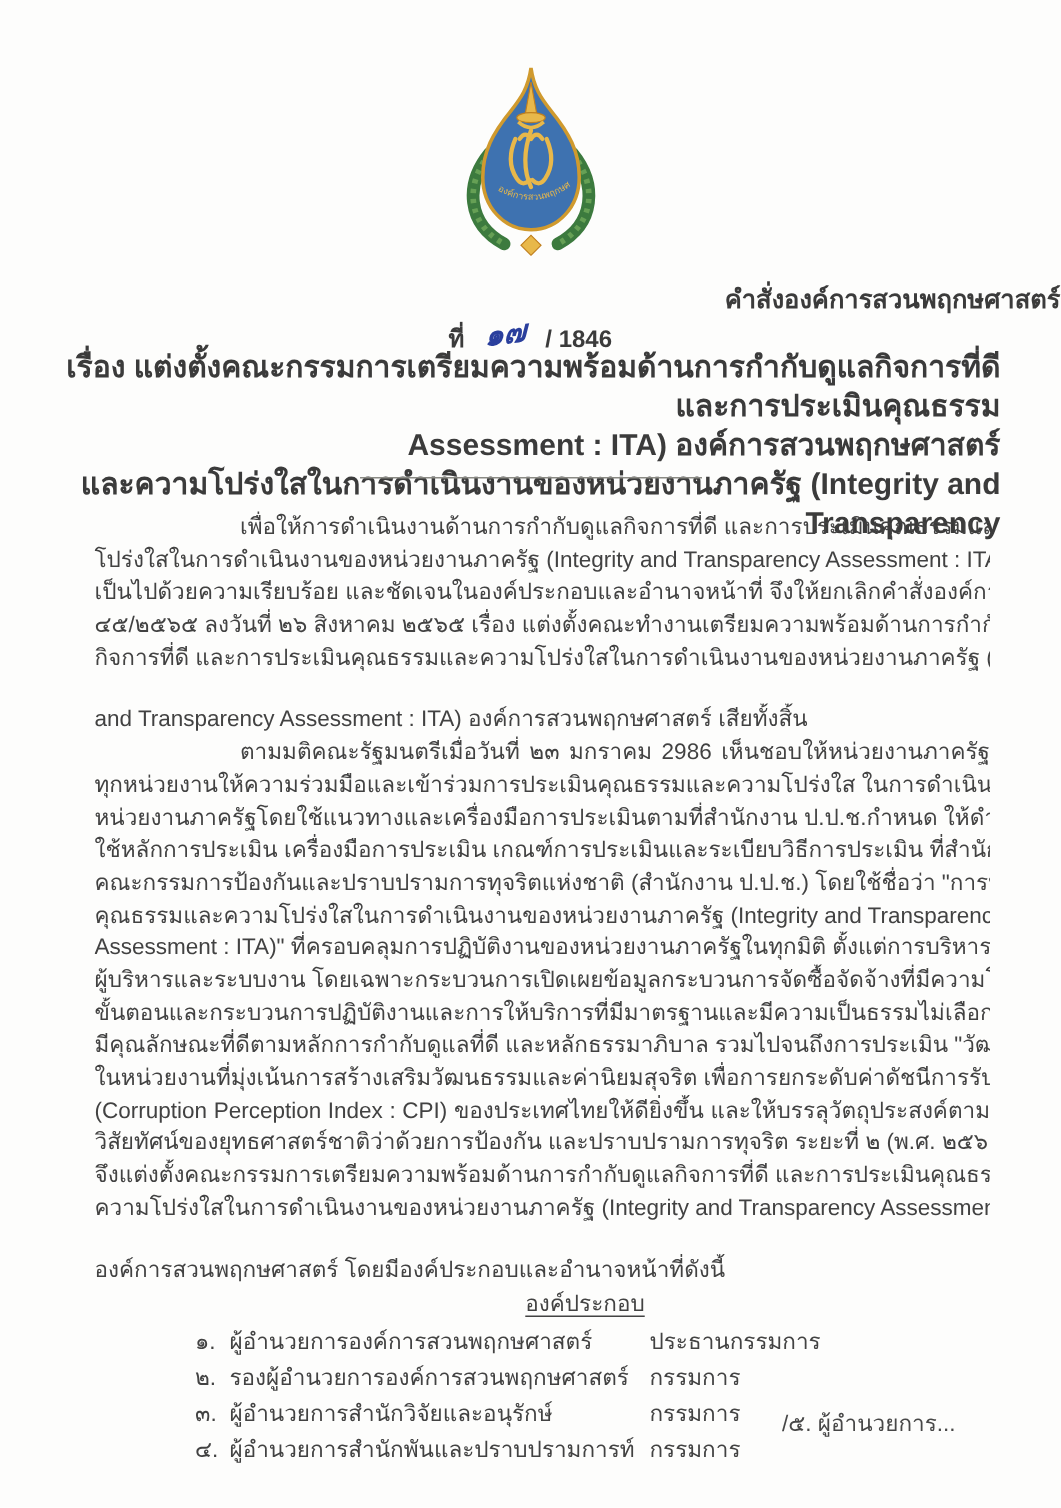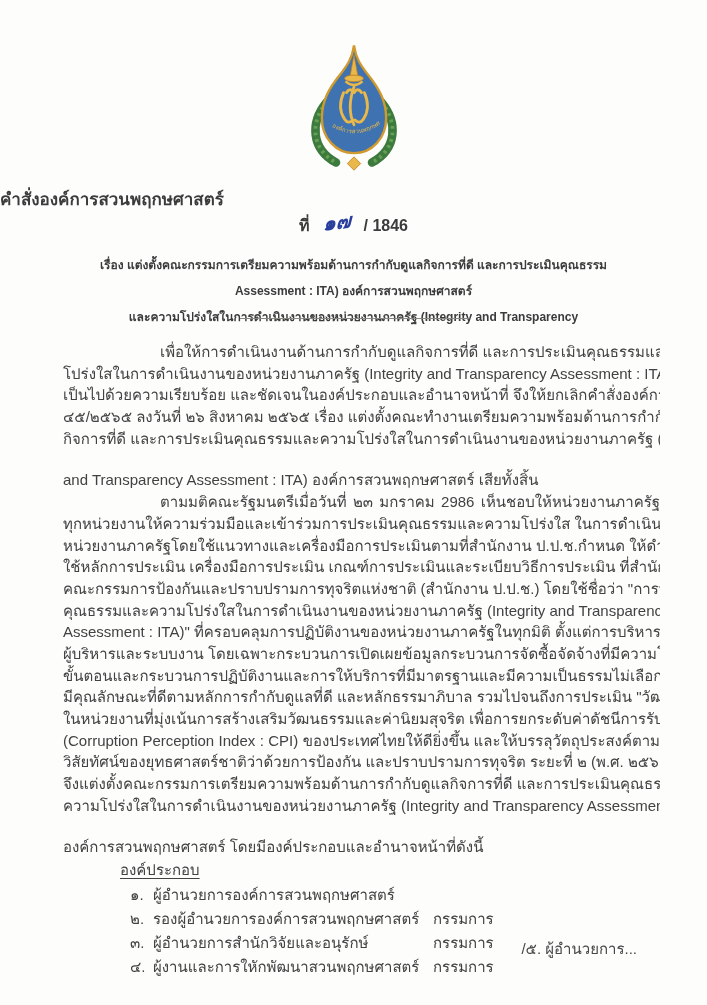--- a/index.html
+++ b/index.html
@@ -22,21 +22,21 @@
     left: 50%;
     transform: translateX(-50%);
     width: 104px;
     height: 140px;
   }
   .doc-title {
     position: absolute;
     top: 185px;
     left: 0;
     width: 100%;
-    text-align: left;
+    text-align: right;
     font-weight: bold;
     font-size: 17px;
     color: #3b3b3b;
   }
   .doc-number {
     position: absolute;
     top: 208px;
     left: 0;
     width: 100%;
     display: flex;
@@ -53,26 +53,26 @@
     font-style: italic;
     display: inline-block;
     transform: rotate(-7deg) skewX(-8deg);
     position: relative;
     top: -2px;
     min-width: 34px;
     text-align: center;
   }
   .subject {
     position: absolute;
-    top: 252px;
+    top: 232px;
     left: 40px;
     width: 627px;
-    text-align: center;
+    text-align: right;
     font-weight: bold;
-    font-size: 12px;
+    font-size: 20px;
     line-height: 26px;
     color: #3b3b3b;
   }
   .divider {
     position: absolute;
     top: 318px;
     left: 50%;
     transform: translateX(-50%);
     width: 228px;
     height: 0;
@@ -96,20 +96,21 @@
     overflow: hidden;
   }
   .par .line.first { padding-left: 97px; }
   .par .line.last  { text-align-last: left; margin-top: 20px; }
   .composition-heading {
     margin-left: 57px;
     margin-top: 1px;
     line-height: 22px;
     text-decoration: underline;
     text-underline-offset: 3px;
+    text-align: center;
   }
   .members { margin-top: 2px; }
   .member-row {
     display: flex;
     margin-left: 67px;
     line-height: 24px;
     height: 24px;
   }
   .member-no   { width: 23px; }
   .member-name { width: 280px; }
@@ -199,37 +200,38 @@
         <div class="line">ความโปร่งใสในการดำเนินงานของหน่วยงานภาครัฐ (Integrity and Transparency Assessment : ITA)</div>
         <div class="line last">องค์การสวนพฤกษศาสตร์ โดยมีองค์ประกอบและอำนาจหน้าที่ดังนี้</div>
       </div>
 
     <div class="composition-heading">องค์ประกอบ</div>
 
     <div class="members">
     <div class="member-row">
       <span class="member-no">๑.</span>
       <span class="member-name">ผู้อำนวยการองค์การสวนพฤกษศาสตร์</span>
+      <span class="member-role">ประธานกรรมการ</span>
     </div>
 
     <div class="member-row">
       <span class="member-no">๒.</span>
       <span class="member-name">รองผู้อำนวยการองค์การสวนพฤกษศาสตร์</span>
       <span class="member-role">กรรมการ</span>
     </div>
 
     <div class="member-row">
       <span class="member-no">๓.</span>
       <span class="member-name">ผู้อำนวยการสำนักวิจัยและอนุรักษ์</span>
       <span class="member-role">กรรมการ</span>
     </div>
 
     <div class="member-row">
       <span class="member-no">๔.</span>
-      <span class="member-name">ผู้งานและการใหักพัฒนาสวนพฤกษศาสตร์</span>
+      <span class="member-name">ผู้อำนวยการสำนักพันและปราบปรามการท์</span>
       <span class="member-role">กรรมการ</span>
     </div>
   </div>
   </div>
 
   <div class="footer-continuation">/๕. ผู้อำนวยการ...</div>
 
 </div>
 
 </body></html>

